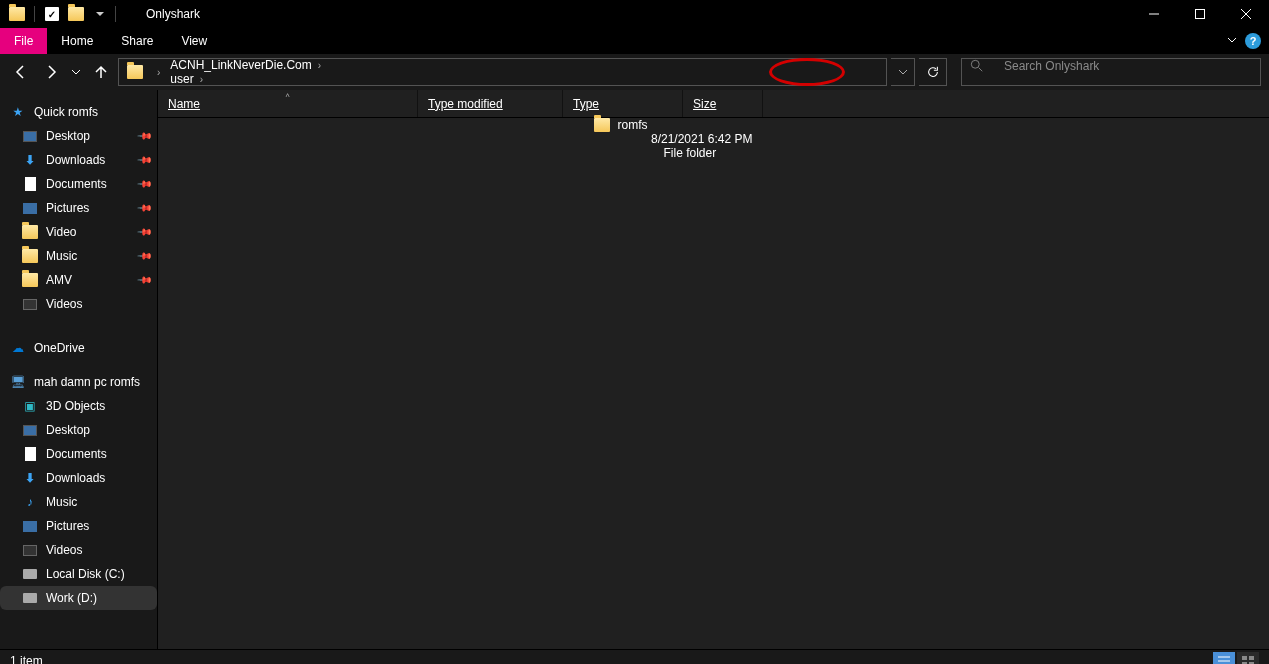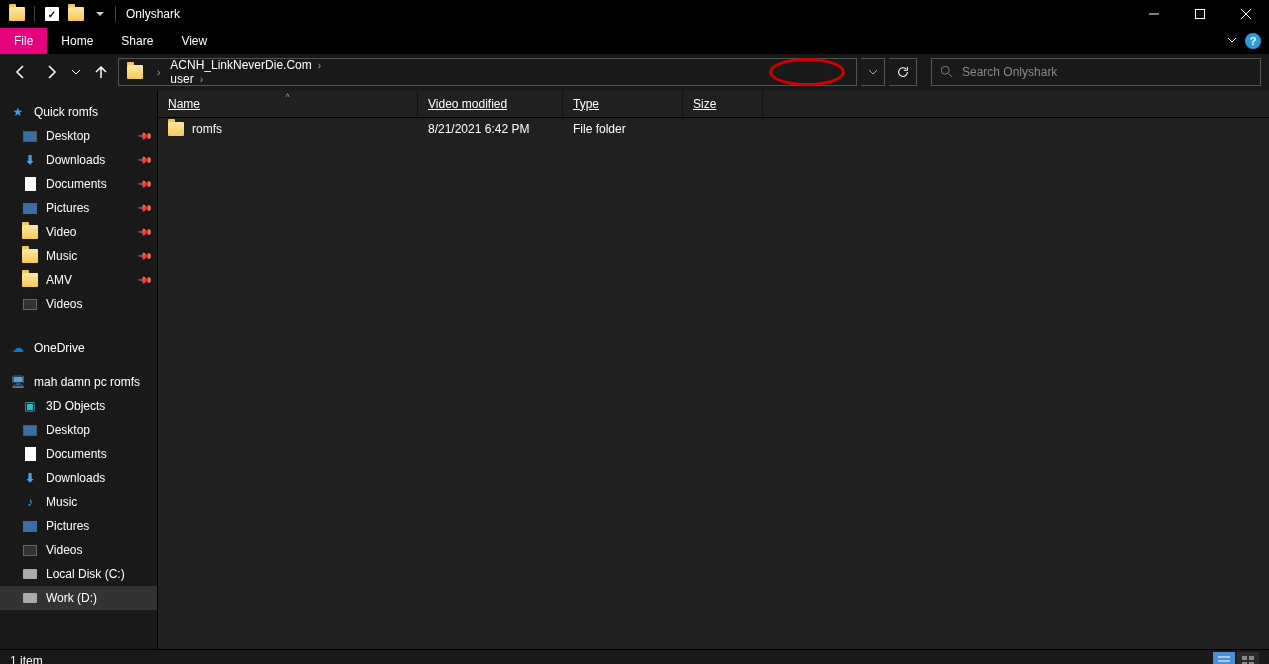--- a/index.html
+++ b/index.html
@@ -5,51 +5,51 @@
   * { margin:0; padding:0; box-sizing:border-box; font-family:"Segoe UI",Arial,sans-serif; }
   body { background:#000; width:1269px; height:664px; overflow:hidden; color:#fff; font-size:12px; position:relative; }
   .titlebar { height:28px; background:#000; display:flex; align-items:center; padding:0 0 0 6px; }
   .titlebar .qat { display:flex; align-items:center; gap:2px; }
   .folder-ico { width:16px; height:14px; background:linear-gradient(to bottom,#ffe9a6,#f5c759); border-radius:1px; display:inline-block; position:relative; }
   .folder-ico::before{content:"";position:absolute;top:-3px;left:0;width:7px;height:3px;background:#f5c759;border-radius:1px 1px 0 0;}
   .qat .sep{width:1px;height:16px;background:#444;margin:0 4px;}
   .qat-btn{width:22px;height:22px;display:flex;align-items:center;justify-content:center;cursor:pointer;}
   .check-ico{width:14px;height:14px;background:#fff;border-radius:1px;display:flex;align-items:center;justify-content:center;color:#000;font-size:10px;font-weight:bold;}
   .caret-down{width:0;height:0;border-left:4px solid transparent;border-right:4px solid transparent;border-top:4px solid #ccc;}
-  .titlebar .title{margin-left:6px;font-size:12px;color:#fff;}
+  .titlebar .title{margin-left:26px;font-size:12px;color:#fff;}
   .winctrl{margin-left:auto;display:flex;}
   .winctrl div{width:46px;height:28px;display:flex;align-items:center;justify-content:center;cursor:pointer;}
   .winctrl svg{stroke:#fff;fill:none;}
   .ribbon-tabs{height:26px;background:#000;display:flex;align-items:stretch;position:relative;}
   .rt{padding:0 14px;display:flex;align-items:center;font-size:12px;cursor:pointer;color:#fff;}
   .rt.file{background:#e6007e;color:#fff;}
   .rib-right{margin-left:auto;display:flex;align-items:center;gap:8px;padding-right:8px;}
   .chev{width:10px;height:10px;}
   .help-ico{width:16px;height:16px;border-radius:50%;background:#2d9cdb;color:#fff;display:flex;align-items:center;justify-content:center;font-size:11px;font-weight:bold;}
   .navbar{height:36px;background:#191919;display:flex;align-items:center;padding:0 8px;gap:4px;}
   .nav-btn{width:26px;height:28px;display:flex;align-items:center;justify-content:center;cursor:pointer;color:#fff;}
   .nav-btn svg{stroke:#fff;fill:none;}
   .addr{flex:1;height:28px;border:1px solid #535353;background:#191919;display:flex;align-items:center;padding:0 4px;gap:2px;overflow:hidden;}
   .crumb{display:flex;align-items:center;height:100%;padding:0 6px;cursor:pointer;white-space:nowrap;font-size:12px;color:#fff;}
   .crumb .csep{margin-left:6px;color:#aaa;font-size:10px;}
   .addr-drop{width:24px;height:28px;display:flex;align-items:center;justify-content:center;cursor:pointer;}
   .refresh{width:28px;height:28px;display:flex;align-items:center;justify-content:center;cursor:pointer;border:1px solid #535353;border-left:none;}
-  .search{width:330px;height:28px;border:1px solid #535353;margin-left:10px;display:flex;align-items:center;padding:0 8px;gap:8px;color:#888;}
+  .search{width:300px;height:28px;border:1px solid #535353;margin-left:10px;display:flex;align-items:flex-start;padding:0 8px;gap:20px;color:#888;}
   .search input{background:transparent;border:none;outline:none;color:#fff;font-size:12px;flex:1;}
   .search input::placeholder{color:#8a8a8a;}
   .body{display:flex;height:559px;background:#202020;}
   .sidebar{width:158px;background:#191919;overflow:hidden;position:relative;border-right:1px solid #000;}
   .sb-scroll{height:100%;overflow-y:auto;scrollbar-width:thin;}
   .sb-scroll::-webkit-scrollbar{width:14px;}
   .sb-scroll::-webkit-scrollbar-track{background:#191919;}
   .sb-scroll::-webkit-scrollbar-thumb{background:#4d4d4d;}
   .sb-scroll::-webkit-scrollbar-button{background:#191919;height:14px;}
   .sb-item{display:flex;align-items:center;height:24px;padding:0 6px 0 22px;cursor:pointer;gap:8px;white-space:nowrap;overflow:hidden;font-size:12px;color:#fff;}
   .sb-item.header{padding-left:10px;}
-  .sb-item.selected{background:#333;}
+  .sb-item.selected{background:#333;border-radius:6px;}
   .sb-spacer{height:10px;}
   .pin{margin-left:auto;color:#888;font-size:10px;transform:rotate(45deg);}
   .ico{width:16px;height:16px;display:flex;align-items:center;justify-content:center;font-size:12px;}
   .star{color:#3ca4f4;}
   .desk{background:#3a6ea5;border:1px solid #555;width:14px;height:11px;}
   .dl{color:#3ca4f4;font-weight:bold;}
   .doc{background:#fff;width:11px;height:14px;position:relative;}
   .pic{background:#3a6ea5;width:14px;height:11px;position:relative;}
   .vid{background:#333;width:14px;height:11px;border:1px solid #666;}
   .mus{color:#3ca4f4;}
@@ -60,21 +60,21 @@
   .cube{color:#2fb8c5;}
   .content{flex:1;background:#202020;display:flex;flex-direction:column;}
   .cols{height:28px;display:flex;align-items:center;border-bottom:1px solid #000;font-size:12px;color:#fff;text-decoration:underline;}
   .col{padding:0 10px;height:100%;display:flex;align-items:center;border-right:1px solid #111;cursor:pointer;position:relative;}
   .col.name{width:260px;}
   .col.date{width:145px;}
   .col.type{width:120px;}
   .col.size{width:80px;}
   .sort-ind{position:absolute;top:1px;left:50%;transform:translateX(-50%);font-size:8px;color:#aaa;}
   .rows{flex:1;}
-  .row{height:22px;display:flex;align-items:center;font-size:12px;color:#fff;}
+  .row{height:22px;display:flex;align-items:center;font-size:12px;color:#fff;flex-direction:column;}
   .row .c{padding:0 10px;}
   .row .c.name{width:260px;display:flex;align-items:center;gap:8px;}
   .row .c.date{width:145px;}
   .row .c.type{width:120px;}
   .row .c.size{width:80px;text-align:right;}
   .status{height:22px;background:#191919;display:flex;align-items:center;padding:0 10px;font-size:12px;color:#fff;justify-content:space-between;border-top:1px solid #000;}
   .view-toggle{display:flex;gap:2px;}
   .vt{width:22px;height:18px;background:#2a2a2a;display:flex;align-items:center;justify-content:center;cursor:pointer;}
   .vt.active{background:#4a90d9;}
   .annot{position:absolute;border:3px solid #d40000;border-radius:50%;width:76px;height:28px;pointer-events:none;}
@@ -309,21 +309,21 @@
         </div>
     </div>
   </div>
 
   <div class="content">
     <div class="cols">
       <div class="col name">
         <span>Name</span>
         <span class="sort-ind">˄</span>
       </div>
-      <div class="col date">Video modified</div>
+      <div class="col date">Type modified</div>
       <div class="col type">Type</div>
       <div class="col size">Size</div>
     </div>
     <div class="rows" id="rows">
         <div class="row">
           <div class="c name">
             <span class="folder-ico"></span>
             <span>romfs</span>
           </div>
           <div class="c date">8/21/2021 6:42 PM</div>

